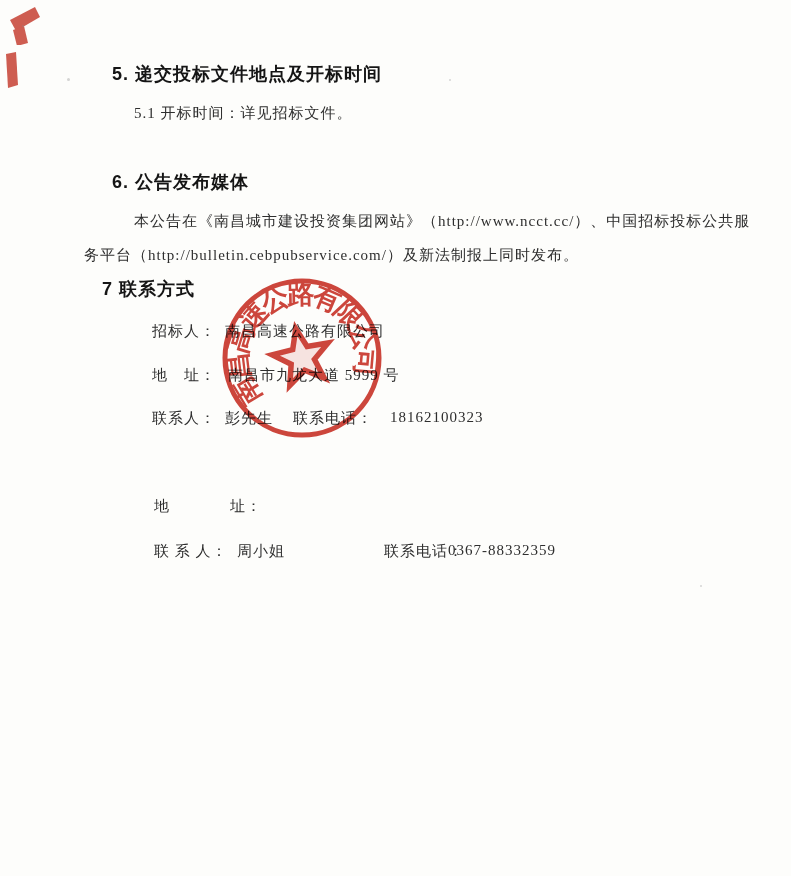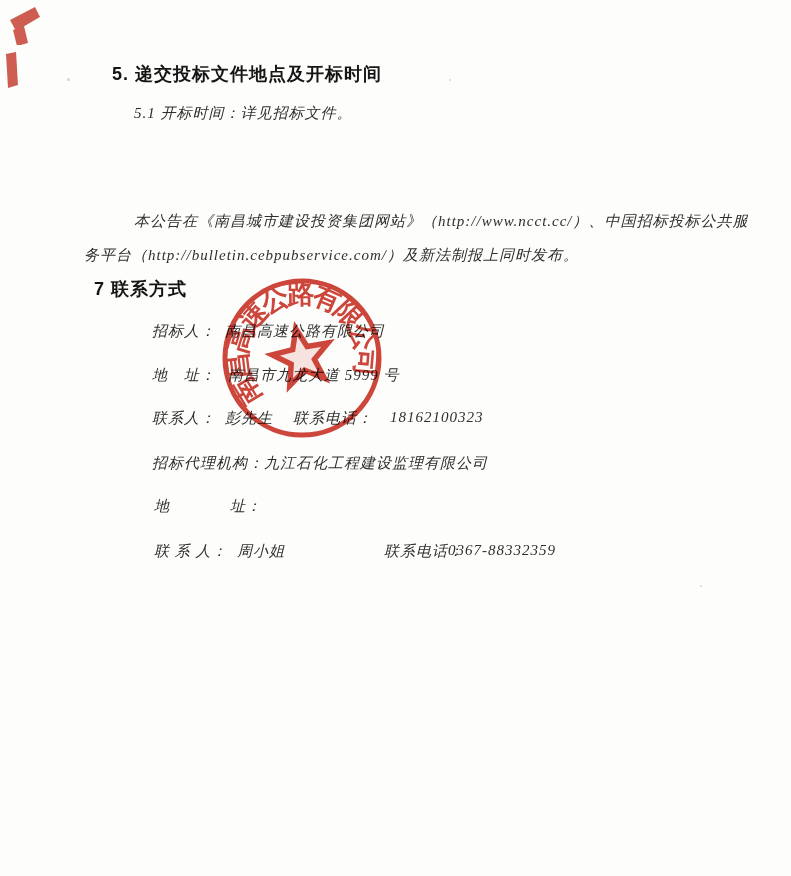--- a/index.html
+++ b/index.html
@@ -7,28 +7,28 @@
     position:relative;width:791px;height:876px;background:#fdfdfb;
     overflow:hidden;
     font-family:"Liberation Serif","DejaVu Serif",serif;
     color:#2b2b2b;
   }
   .abs{position:absolute;white-space:nowrap;}
   .heading{
     font-family:"Liberation Sans","DejaVu Sans",sans-serif;
     font-weight:bold;font-size:18px;color:#151515;letter-spacing:1px;
   }
-  .body-line{font-size:15px;letter-spacing:1px;color:#2e2e2e;font-style:italic;}
+  .body-line{font-size:15px;letter-spacing:1px;color:#2e2e2e;}
   .h5{left:112px;top:62px;}
   .i51{left:134px;top:104px;}
   .i52{left:134px;top:134px;}
   .h6{left:112px;top:170px;}
   .p1{left:134px;top:212px;}
   .p2{left:84px;top:246px;}
-  .h7{left:94px;top:277px;}
+  .h7{left:102px;top:277px;}
   .r1l{left:152px;top:322px;}
   .r1v{left:225px;top:322px;}
   .r2l{left:152px;top:366px;}
   .r2v{left:228px;top:366px;}
   .r3l{left:152px;top:409px;}
   .r3v{left:225px;top:409px;}
   .r3pl{left:293px;top:409px;}
   .r3pv{left:390px;top:409px;}
   .r4{left:152px;top:454px;}
   .r5a{left:154px;top:497px;}
@@ -70,37 +70,37 @@
 
   <div class="speck" style="left:22px;top:25px;width:2px;height:2px;"></div>
   <div class="speck" style="left:67px;top:78px;width:3px;height:3px;"></div>
   <div class="speck" style="left:449px;top:79px;width:2px;height:2px;"></div>
   <div class="speck" style="left:633px;top:213px;width:2px;height:2px;"></div>
   <div class="speck" style="left:700px;top:585px;width:2px;height:2px;"></div>
 
   <div class="abs heading h5">5. 递交投标文件地点及开标时间</div>
   <div class="abs body-line i51">5.1 开标时间：详见招标文件。</div>
 
+  <div class="abs heading h6">6. 公告发布媒体</div>
   <div class="abs body-line p2">务平台（http://bulletin.cebpubservice.com/）及新法制报上同时发布。</div>
   <div class="abs body-line p1">本公告在《南昌城市建设投资集团网站》（http://www.ncct.cc/）、中国招标投标公共服</div>
 
   <div class="abs heading h7">7 联系方式</div>
 
   <div class="abs body-line r1l">招标人：</div>
   <div class="abs body-line r1v">南昌高速公路有限公司</div>
 
   <div class="abs body-line r2l">地　址：</div>
   <div class="abs body-line r2v">南昌市九龙大道 5999 号</div>
 
   <div class="abs body-line r3l">联系人：</div>
   <div class="abs body-line r3v">彭先生</div>
   <div class="abs body-line r3pl">联系电话：</div>
   <div class="abs body-line r3pv">18162100323</div>
 
-  <div class="abs body-line r4"><span>招标代理机构：</span><span>九江石化工程建设监理有限公司</span></div>
 
   <div class="abs body-line r5a">地</div>
   <div class="abs body-line r5b">址：</div>
 
   <div class="abs body-line r6l">联 系 人：</div>
   <div class="abs body-line r6v">周小姐</div>
   <div class="abs body-line r6pl">联系电话：</div>
   <div class="abs body-line r6pv">0367-88332359</div>
 
   <div class="stamp">

